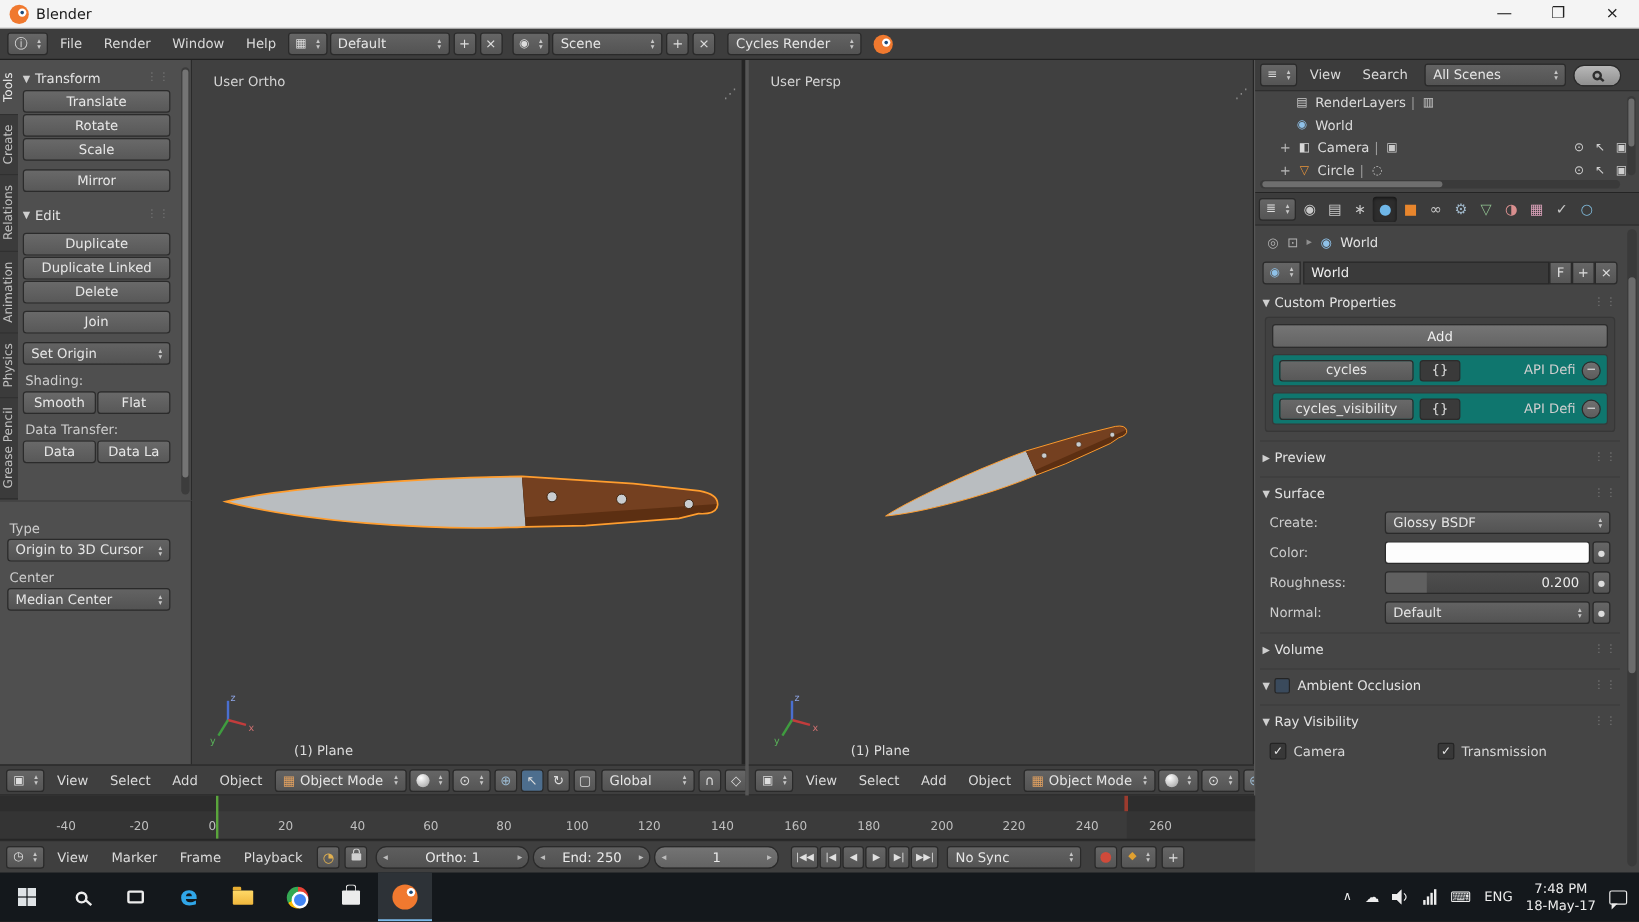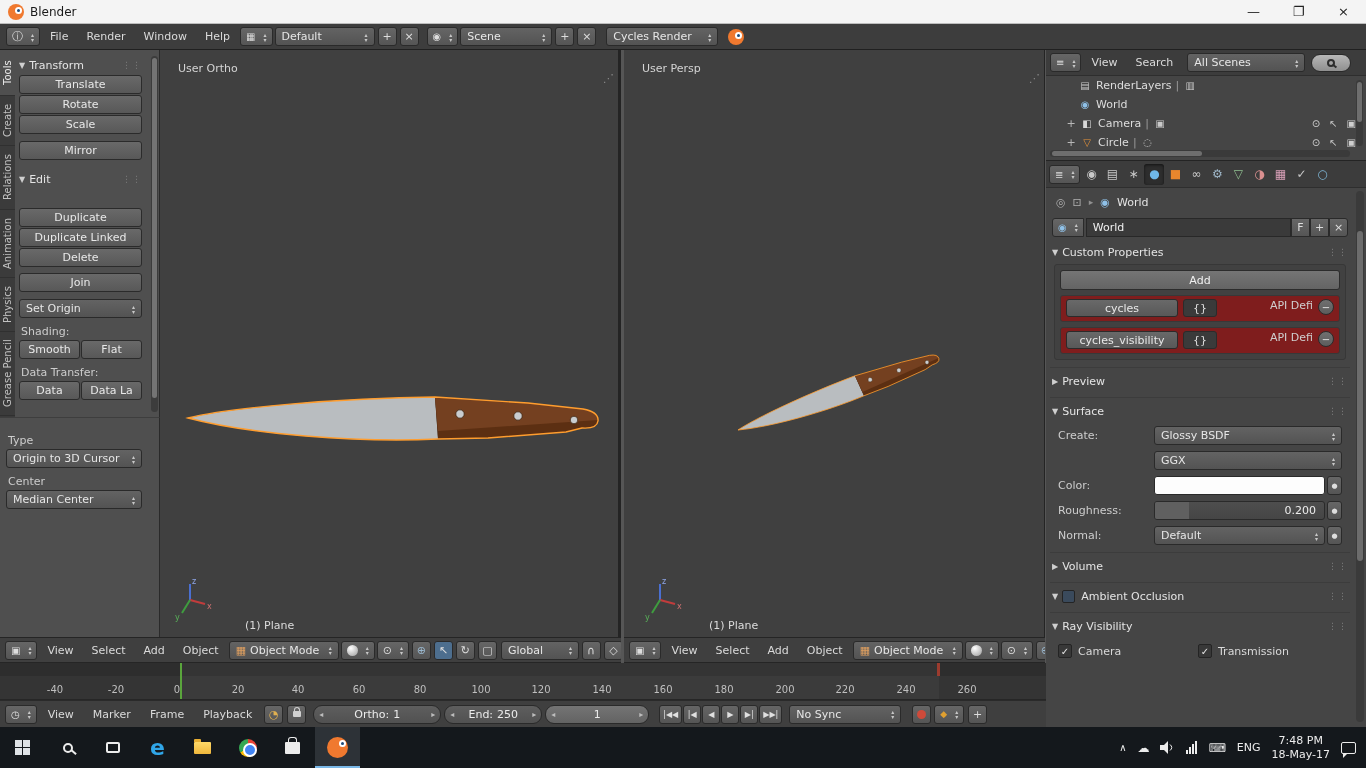--- a/index.html
+++ b/index.html
@@ -92,21 +92,21 @@
 .pbody{position:absolute;top:28px;left:0;right:12px;bottom:0;padding:0 4px;overflow:hidden}
 .crumbrow{display:flex;align-items:center;gap:7px;height:26px;padding:0 6px;color:#e2e2e2}
 .idrow{display:flex;align-items:center;height:24px;padding:0 2px}
 .field{flex:1;display:flex;align-items:center;padding:0 6px;background:#3a3a3a;border:1px solid #282828;height:19px;color:#efefef;margin-left:2px}
 .idrow .sq{margin-left:0;border-radius:0}
 .idrow .sq:last-child{border-radius:0 3px 3px 0}
 .ppanel{border-top:1px solid #3c3c3c;padding:2px 2px 7px}
 .pbox{background:#414141;border:1px solid #373737;border-radius:3px;padding:5px;margin:3px 2px 0}
 .addbtn{height:20px;display:flex;align-items:center;justify-content:center;
   background:linear-gradient(#757575,#646464);border:1px solid #2c2c2c;border-radius:3px;color:#f0f0f0}
-.cprow{display:flex;gap:5px;margin-top:5px;background:#7f1d1d;border:1px solid #383838;border-radius:3px;padding:3px 5px;height:27px}
+.cprow{display:flex;align-items:center;gap:5px;margin-top:5px;background:#0f766e;border:1px solid #383838;border-radius:3px;padding:3px 5px;height:27px}
 .cpname{width:112px;height:18px;display:flex;align-items:center;justify-content:center;
   background:linear-gradient(#696969,#585858);border:1px solid #2b2b2b;border-radius:3px;color:#e8e8e8;overflow:hidden;white-space:nowrap}
 .cpval{width:34px;height:18px;background:#3a3a3a;border:1px solid #2b2b2b;border-radius:3px;display:flex;align-items:center;justify-content:center;color:#ddd}
 .cpapi{margin-left:auto;color:#cfcfcf;white-space:nowrap}
 .round{width:16px;height:16px;border-radius:8px;background:linear-gradient(#707070,#5c5c5c);border:1px solid #2b2b2b;
   display:flex;align-items:center;justify-content:center;color:#e8e8e8;font-size:10px;flex:0 0 auto}
 .prow{display:flex;align-items:center;margin:6px 6px 0}
 .plabel{width:96px;color:#cdcdcd;flex:0 0 auto}
 .dd.wide{flex:1;display:flex}
 .sock{width:15px;height:19px;margin-left:2px;background:linear-gradient(#666,#555);border:1px solid #2a2a2a;border-radius:3px;
@@ -261,21 +261,21 @@
     </div>
     <div class="tbtn">Translate</div>
     <div class="tbtn">Rotate</div>
     <div class="tbtn">Scale</div>
     <div class="tbtn" style="margin-top:7px">Mirror</div>
     <div class="phead" style="margin-top:10px">
       <span class="car">▼</span>
       <span>Edit</span>
       <span class="dots">⋮⋮</span>
     </div>
-    <div class="tbtn" style="margin-top:20px">Duplicate</div>
+    <div class="tbtn" style="margin-top:6px">Duplicate</div>
     <div class="tbtn">Duplicate Linked</div>
     <div class="tbtn">Delete</div>
     <div class="tbtn" style="margin-top:6px">Join</div>
     <div class="dd" style="width:100%;display:flex;margin-top:7px">
       <span class="txt">Set Origin</span>
       <span class="ud">
           <i>▴</i>
           <i>▾</i>
         </span>
     </div>
@@ -506,30 +506,20 @@
           <span class="plabel">Create:</span>
           <div class="dd wide">
             <span class="txt">Glossy BSDF</span>
             <span class="ud">
                 <i>▴</i>
                 <i>▾</i>
               </span>
           </div>
         </div>
         <div class="prow">
-          <span class="plabel"></span>
-          <div class="dd wide">
-            <span class="txt">GGX</span>
-            <span class="ud">
-                <i>▴</i>
-                <i>▾</i>
-              </span>
-          </div>
-        </div>
-        <div class="prow">
           <span class="plabel">Color:</span>
           <div class="swatch"></div>
           <div class="sock">●</div>
         </div>
         <div class="prow">
           <span class="plabel">Roughness:</span>
           <div class="slider">
             <div class="fill" style="width:20%"></div>
             <span class="v">0.200</span>
           </div>

